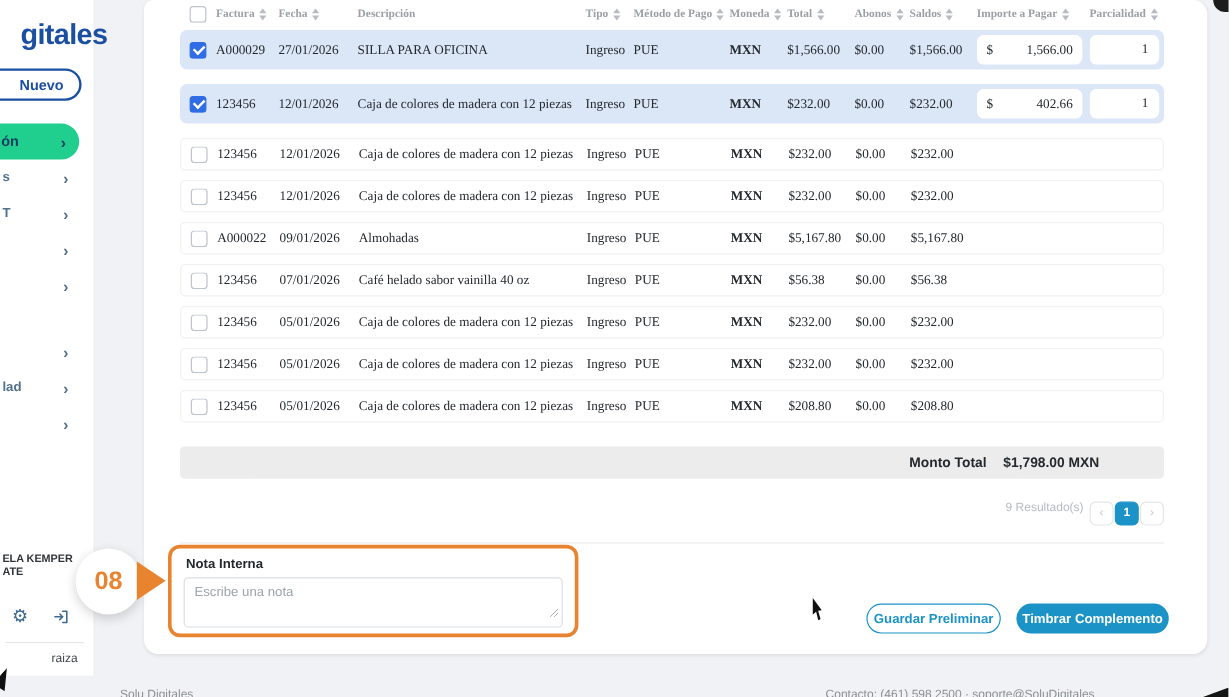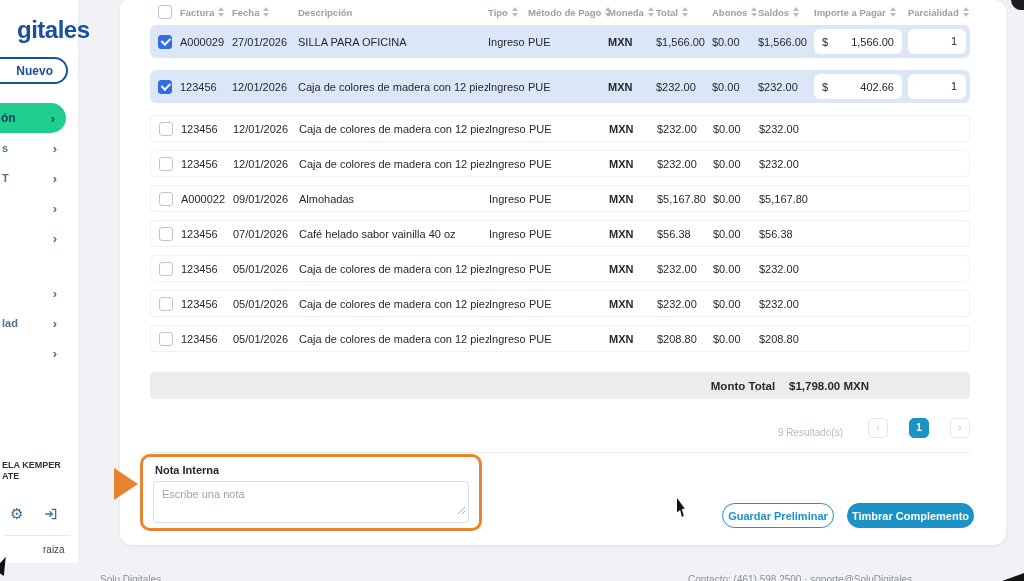--- a/index.html
+++ b/index.html
@@ -31,21 +31,21 @@
     justify-content:space-between;align-items:center;}
   .gear{font-size:15px;color:#3f6b92;line-height:1;}
   .side-divider{position:absolute;left:4px;top:535px;width:66px;border-top:1px solid #e6e8ea;}
   .side-bottom-link{position:absolute;left:2px;top:544px;font-size:10px;color:#3f454b;white-space:nowrap;padding-left:41px;}
 
   
   .card{position:absolute;left:120px;top:0;width:886px;height:545px;background:#fff;
     border-radius:8px 12px 12px 12px;box-shadow:0 1px 3px rgba(60,64,67,.10);}
   .thead,.trow{display:grid;margin-left:30px;width:820px;
     grid-template-columns:30px 52px 66px 190px 40px 80px 48px 56px 46px 56px 94px 62px;
-    align-items:center;box-sizing:border-box;}
+    align-items:center;box-sizing:border-box;font-family:Liberation Serif, serif;}
   .thead{margin-top:3px;height:18px;}
   .th{display:flex;align-items:center;font-size:9.5px;font-weight:700;color:#9aa0a6;white-space:nowrap;}
   .sort{display:inline-flex;flex-direction:column;gap:2px;margin-left:4px;}
   .sort i{width:0;height:0;border-left:3px solid transparent;border-right:3px solid transparent;}
   .sort i.up{border-bottom:4px solid #b7bcc2;}
   .sort i.dn{border-top:4px solid #b7bcc2;}
   .trow{height:27px;margin-top:8px;background:#fff;border:1px solid #f1f1f1;border-radius:4px;}
   .trow.sel{height:33px;background:var(--row-selected-bg);border:none;border-radius:6px;}
   .trow:nth-child(1){margin-top:4px;}
   .trow:nth-child(2),.trow:nth-child(3){margin-top:12px;}
@@ -57,24 +57,24 @@
   .cb.checked::after{content:"";position:absolute;left:3.5px;top:0.5px;width:3.5px;height:7px;
     border:solid #fff;border-width:0 2px 2px 0;transform:rotate(45deg);}
   .money-input{width:88px;height:25px;background:#fff;border-radius:6px;display:flex;
     align-items:center;justify-content:space-between;padding:0 8px;box-sizing:border-box;font-size:11px;}
   .money-input i{font-style:normal;color:#24292e;}
   .money-input b{font-weight:500;}
   .parc-input{display:block;width:58px;height:25px;background:#fff;border-radius:6px;
     font-size:11px;line-height:25px;text-align:right;padding-right:9px;box-sizing:border-box;}
 
   .monto-bar{margin:20px 0 0 30px;width:820px;height:27px;background:#ececec;border-radius:4px;
-    display:flex;align-items:center;justify-content:flex-end;gap:14px;padding-right:101px;
+    display:flex;align-items:center;justify-content:flex-end;gap:14px;padding-right:54px;
     box-sizing:border-box;font-size:11.5px;font-weight:700;color:#24292e;}
-  .pag-row{margin:19px 0 0 30px;width:820px;display:flex;align-items:flex-end;
-    justify-content:flex-end;gap:21px;}
+  .pag-row{margin:19px 0 0 30px;width:820px;display:flex;align-items:flex-start;
+    justify-content:flex-end;gap:1px;}
   .pag-results{font-size:10px;color:#b6bbc1;margin-right:4px;}
   .pag-btn{width:18px;height:18px;border:1px solid #e4e6e9;border-radius:5px;background:#fff;
     color:#c2c7cc;font-size:10px;display:flex;align-items:center;justify-content:center;line-height:1;}
   .pag-btn.active{background:var(--accent-blue);border-color:var(--accent-blue);color:#fff;font-weight:700;}
   .card-foot-divider{margin:14px 0 0 30px;width:820px;border-top:1px solid #ececec;}
 
   
   .note-box{position:absolute;left:140px;top:454px;width:342px;height:77px;background:#fff;
     border:3px solid var(--orange-highlight);border-radius:10px;box-sizing:border-box;z-index:3;}
   .note-title{position:absolute;left:12px;top:7px;font-size:11px;font-weight:700;color:#24292e;}
@@ -419,20 +419,21 @@
     </div>
 
     <div class="card-foot-divider"></div>
   </div>
 
   <div class="note-box">
     <div class="note-title">Nota Interna</div>
     <textarea placeholder="Escribe una nota" style=""></textarea>
     <span class="resize-handle"></span>
   </div>
+  <div class="step-badge">08</div>
   <div class="step-arrow"></div>
 
   <div class="btn btn-primary">Timbrar Complemento</div>
   <div class="btn btn-secondary">Guardar Preliminar</div>
 
   <div class="page-foot-left">Solu Digitales</div>
   <div class="page-foot-right">Contacto: (461) 598 2500 · soporte@SoluDigitales</div>
 
   <div class="corner-dark"></div>
   <div class="corner-dark-br"></div>

